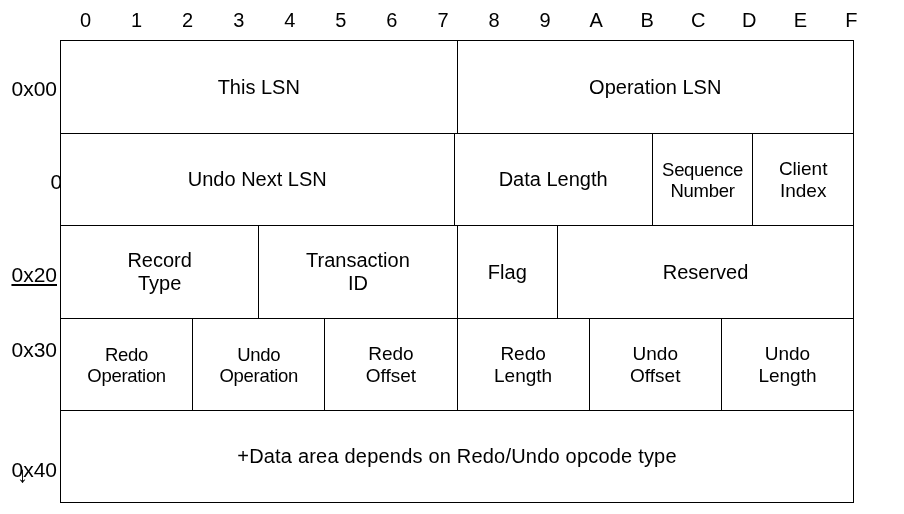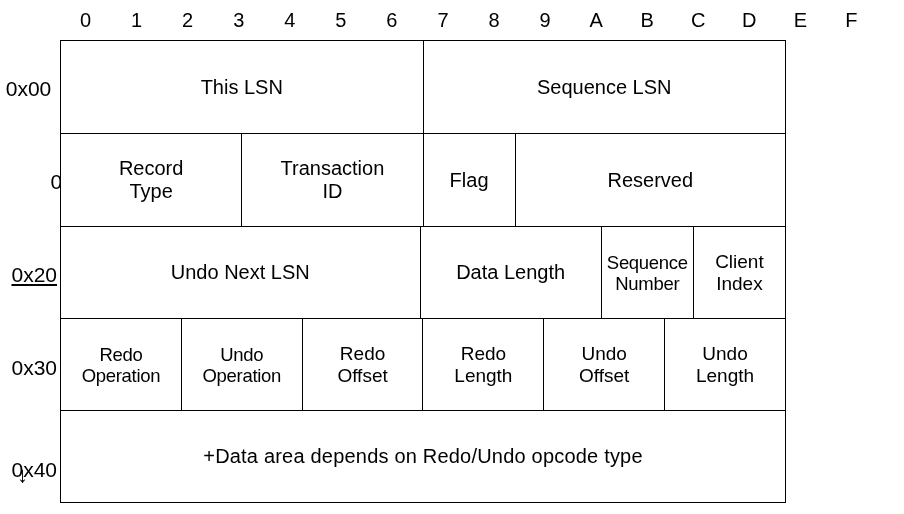--- a/index.html
+++ b/index.html
@@ -52,44 +52,44 @@
   }
   .offset-label {
     position: absolute;
     left: 0;
     width: 57px;
     text-align: right;
     font-size: 21px;
     line-height: 21px;
     white-space: nowrap;
   }
-  .offset-label.r0 { top: 38px; text-align: center; }
+  .offset-label.r0 { top: 38px; }
   .offset-label.r1 { top: 131px; margin-left: 39px; }
   .offset-label.r2 { top: 224px; text-decoration: underline; }
-  .offset-label.r3 { top: 317px; }
+  .offset-label.r3 { top: 299px; }
   .offset-label.r4 { top: 419px; }
 
   .offset-arrow {
     position: absolute;
     left: 0;
     width: 57px;
     top: 424px;
     text-align: center;
     font-size: 22px;
     line-height: 22px;
     padding-right: 12px;
     box-sizing: border-box;
   }
 
   
   .grid {
     position: absolute;
     left: 60px;
     top: 40px;
-    width: 726px;
+    width: 794px;
     height: 463px;
     border: 1px solid #000000;
     box-sizing: border-box;
     display: flex;
     flex-direction: column;
     background: #ffffff;
   }
   .grid-row {
     display: flex;
     flex: 0 0 auto;
@@ -156,39 +156,39 @@
     <div class="offset-label r2">0x20</div>
     <div class="offset-label r3">0x30</div>
     <div class="offset-label r4">0x40</div>
     <div class="offset-arrow">↓</div>
   </div>
 
   <div class="grid">
 
     <div class="grid-row h93">
       <div class="cell w8">This LSN</div>
-      <div class="cell w8">Sequence LSN</div>
+      <div class="cell w8">Operation LSN</div>
+    </div>
+
+    <div class="grid-row h92">
+      <div class="cell w8">Undo Next LSN</div>
+      <div class="cell w4">Data Length</div>
+      <div class="cell w2 tight">Sequence
+Number</div>
+      <div class="cell w2 small">Client
+Index</div>
     </div>
 
     <div class="grid-row h93">
       <div class="cell w4">Record
 Type</div>
       <div class="cell w4">Transaction
 ID</div>
       <div class="cell w2">Flag</div>
       <div class="cell w6">Reserved</div>
-    </div>
-
-    <div class="grid-row h92">
-      <div class="cell w8">Undo Next LSN</div>
-      <div class="cell w4">Data Length</div>
-      <div class="cell w2 tight">Sequence
-Number</div>
-      <div class="cell w2 small">Client
-Index</div>
     </div>
 
     <div class="grid-row h92">
       <div class="cell w2 tight">Redo
 Operation</div>
       <div class="cell w2 tight">Undo
 Operation</div>
       <div class="cell w2 small">Redo
 Offset</div>
       <div class="cell w2 small">Redo

